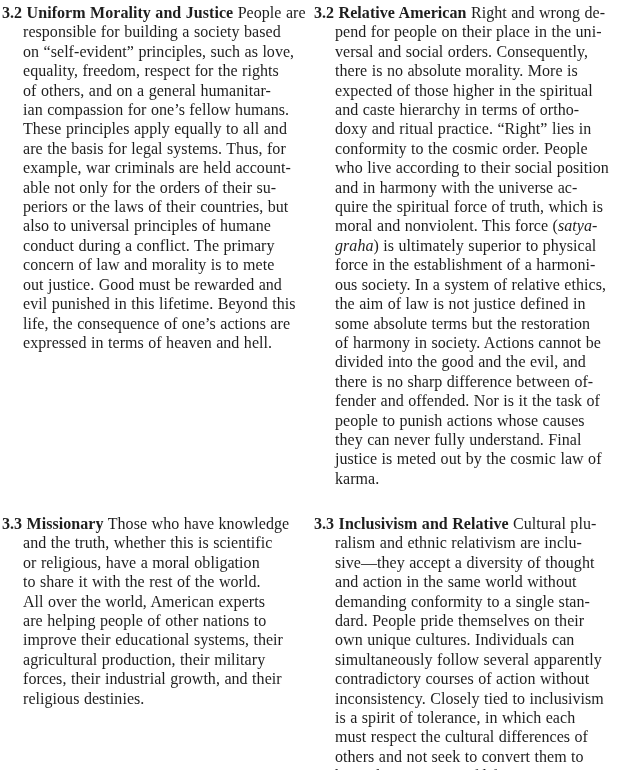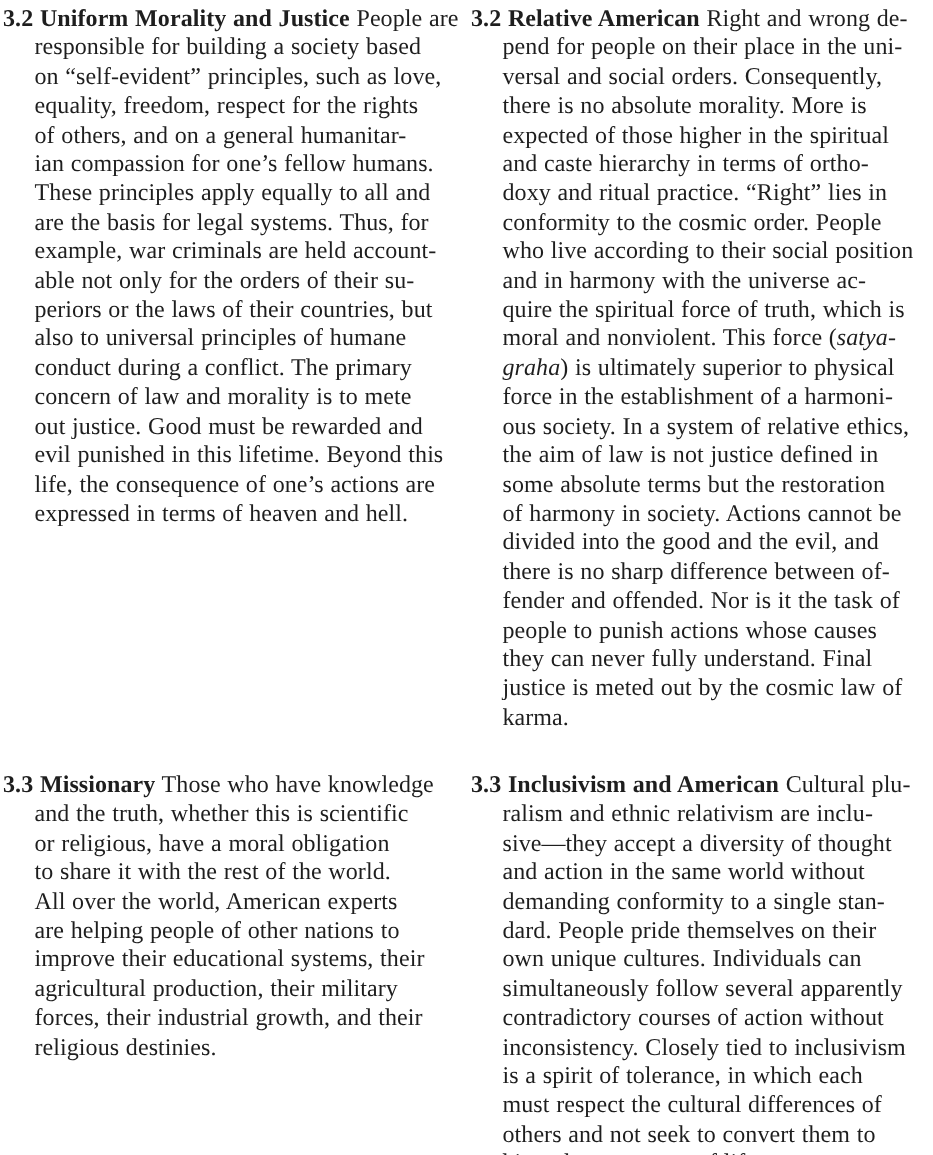--- a/index.html
+++ b/index.html
@@ -79,21 +79,21 @@
 the aim of law is not justice defined in
 some absolute terms but the restoration
 of harmony in society. Actions cannot be
 divided into the good and the evil, and
 there is no sharp difference between of-
 fender and offended. Nor is it the task of
 people to punish actions whose causes
 they can never fully understand. Final
 justice is meted out by the cosmic law of
 karma.</span></div>
-  <div class="section col-right row-bottom"><b class="num">3.3</b> <b class="ttl">Inclusivism and American</b> <span>Cultural plu-
+  <div class="section col-right row-bottom"><b class="num">3.3</b> <b class="ttl">Inclusivism and Relative</b> <span>Cultural plu-
 ralism and ethnic relativism are inclu-
 sive—they accept a diversity of thought
 and action in the same world without
 demanding conformity to a single stan-
 dard. People pride themselves on their
 own unique cultures. Individuals can
 simultaneously follow several apparently
 contradictory courses of action without
 inconsistency. Closely tied to inclusivism
 is a spirit of tolerance, in which each

